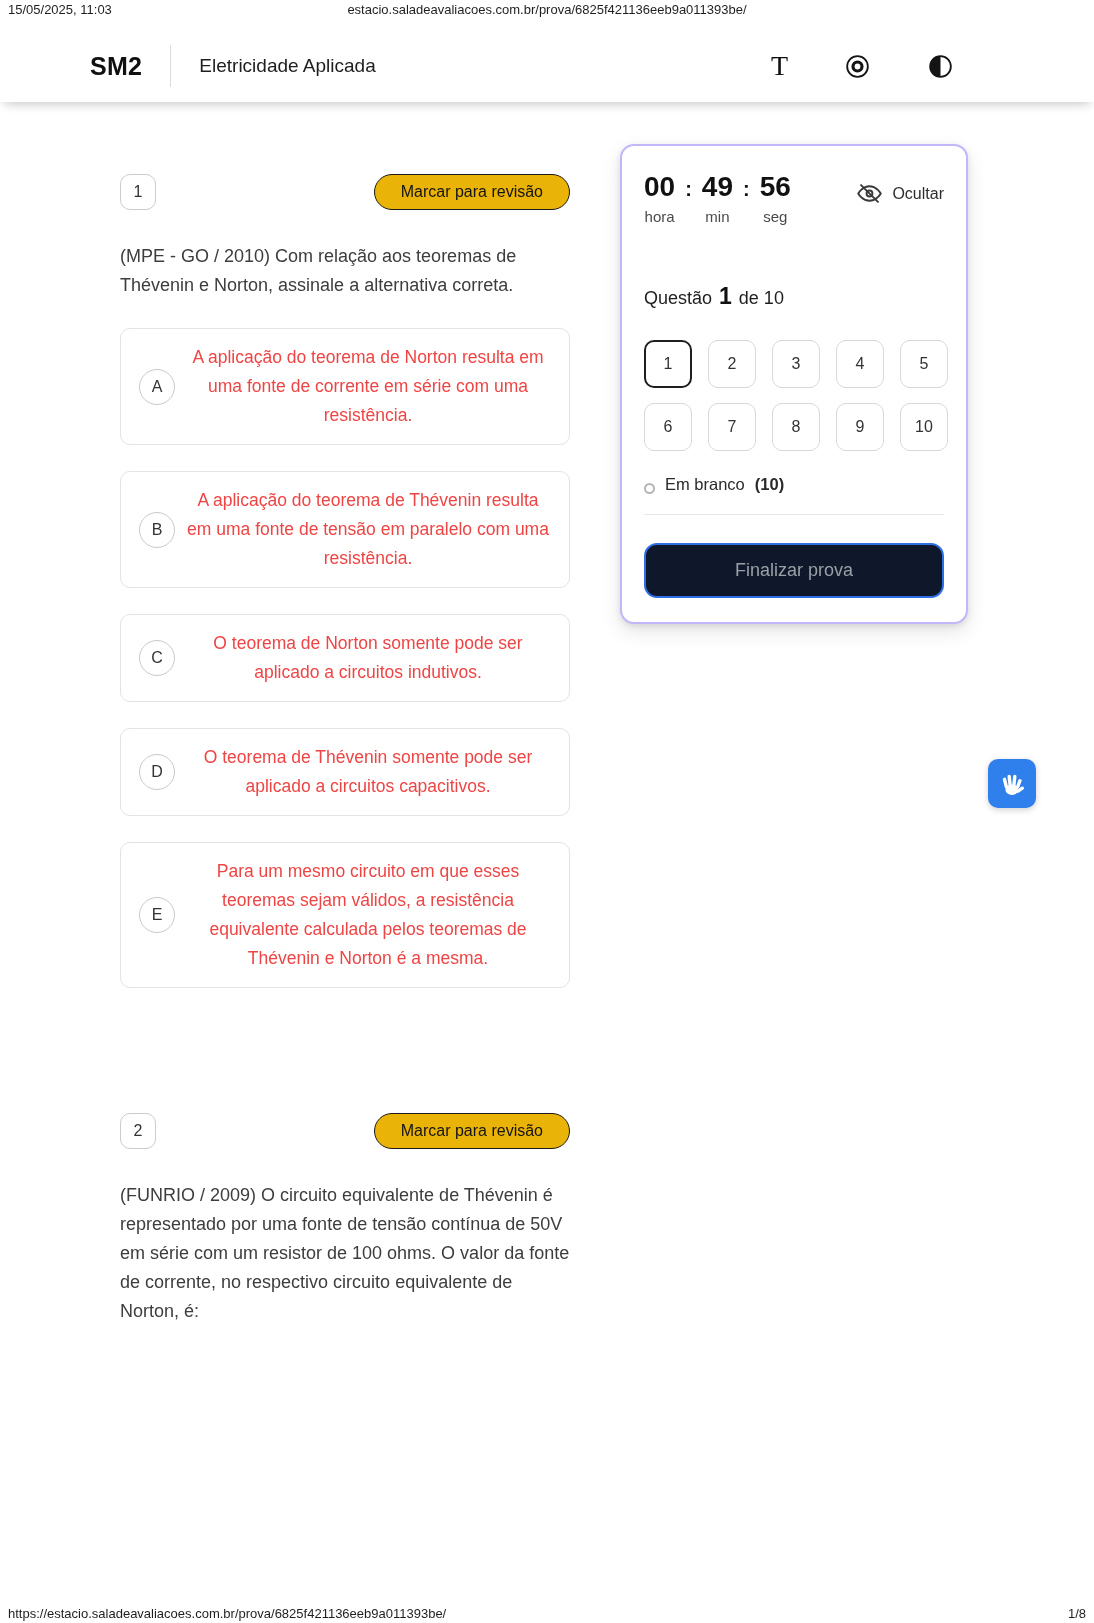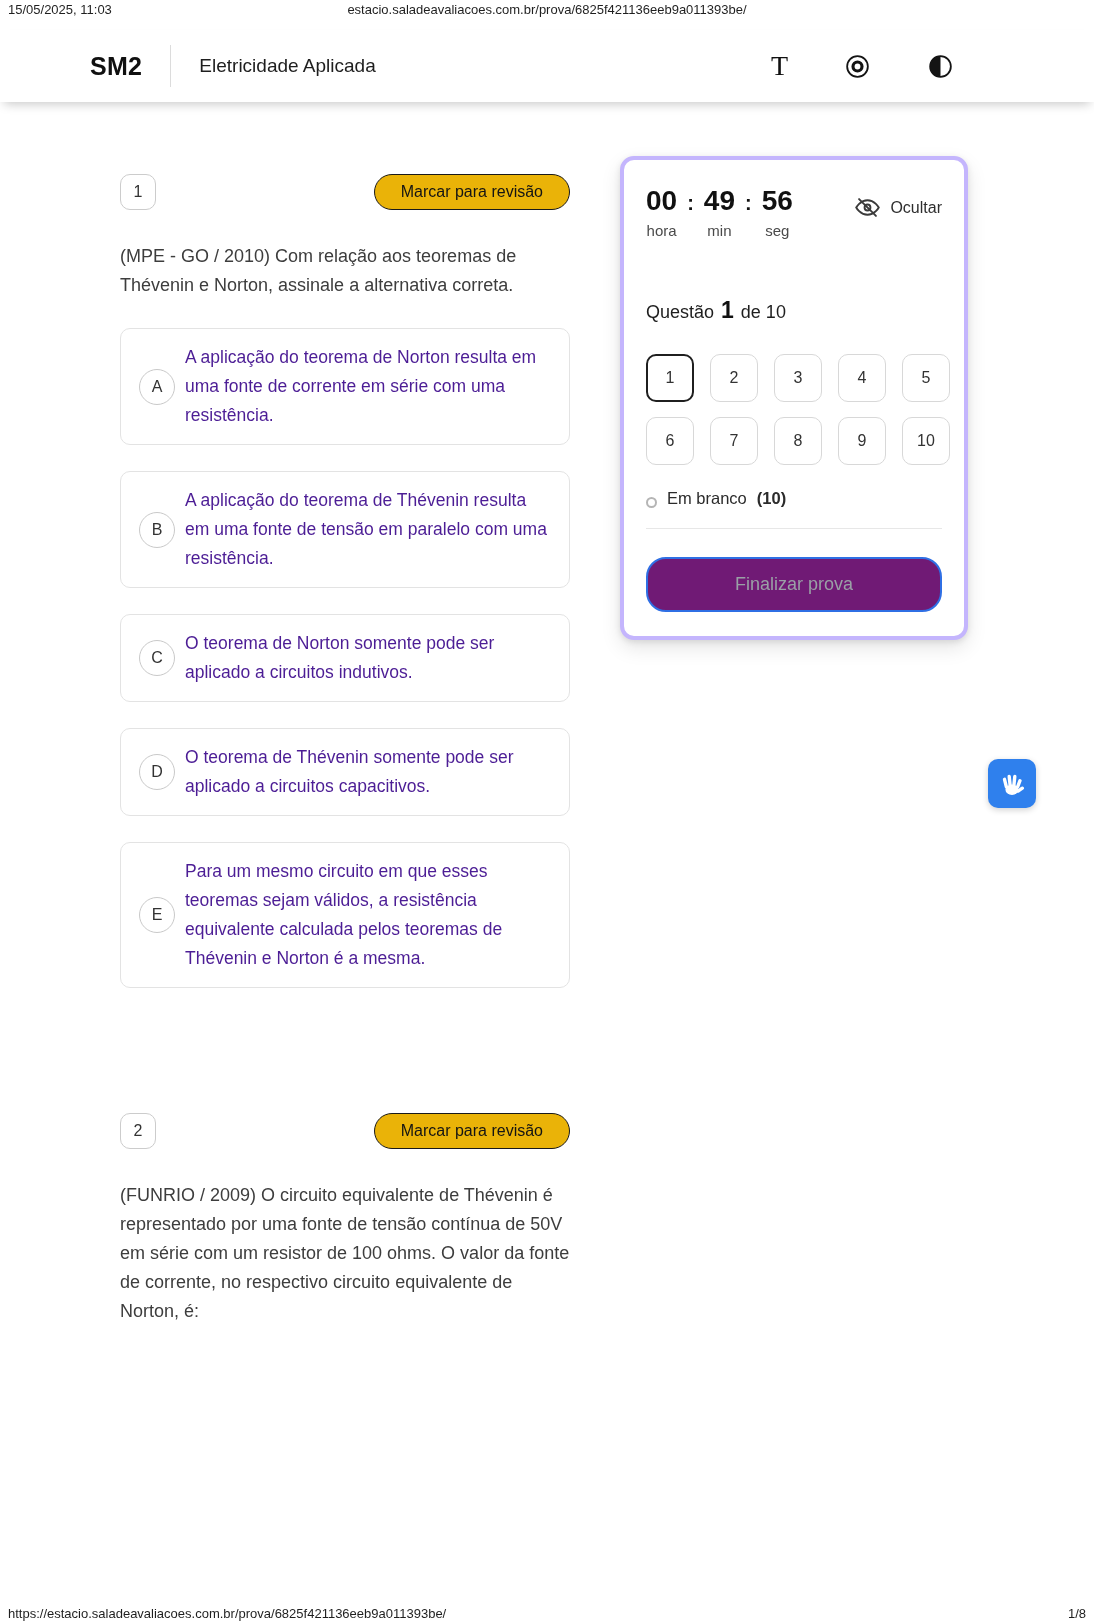--- a/index.html
+++ b/index.html
@@ -27,40 +27,40 @@
   .q-block { position:absolute; left:120px; width:450px; }
   .q1 { top:174px; }
   .q2 { top:1113px; }
   .q-head { display:flex; justify-content:space-between; align-items:center; }
   .q-badge { width:36px; height:36px; border:1px solid #cccccc; border-radius:10px; background:#fff; display:flex; align-items:center; justify-content:center; font-size:16px; color:#333; }
   .review-pill { height:36px; padding:0 26px; border:1.5px solid #1a1a1a; border-radius:18px; background:#eab308; font-size:16px; color:#141414; display:flex; align-items:center; cursor:pointer; font-family:inherit; }
   .q-text { margin-top:32px; font-size:18px; line-height:29px; color:#3d3d3d; }
   .options { margin-top:28px; }
   .option { display:flex; align-items:center; border:1px solid #e3e3e3; border-radius:10px; background:#fff; padding:14px 18px; margin-bottom:26px; cursor:pointer; }
   .opt-letter { flex:0 0 36px; width:36px; height:36px; border:1px solid #c9c9c9; border-radius:50%; display:flex; align-items:center; justify-content:center; font-size:16px; color:#333; margin-right:10px; }
-  .opt-text { flex:1; font-size:17.5px; line-height:29px; color:#4c1d95; }
-
-  
-  .sidebar-card { position:absolute; left:620px; top:156px; width:348px; background:#fff; border:4px solid #c4b5fd; border-radius:14px; box-shadow:0 2px 6px rgba(0,0,0,0.10), 0 8px 20px rgba(0,0,0,0.10); padding:26px 22px 24px; }
+  .opt-text { flex:1; text-align:center; font-size:17.5px; line-height:29px; color:#ef4444; }
+
+  
+  .sidebar-card { position:absolute; left:620px; top:144px; width:348px; background:#fff; border:2px solid #c4b5fd; border-radius:14px; box-shadow:0 2px 6px rgba(0,0,0,0.10), 0 8px 20px rgba(0,0,0,0.10); padding:26px 22px 24px; }
   .timer-row { display:flex; align-items:flex-start; }
   .time-group { display:flex; flex-direction:column; align-items:center; }
   .time-num { font-size:28px; font-weight:bold; color:#111; line-height:30px; }
   .time-label { font-size:15px; color:#4a4a4a; margin-top:6px; }
   .time-sep { font-size:20px; font-weight:bold; color:#111; margin:6px 10px 0 10px; }
   .hide-btn { margin-left:auto; margin-top:8px; display:flex; align-items:center; gap:9px; background:none; border:none; cursor:pointer; font-family:inherit; font-size:16px; color:#2e2e2e; }
   .progress-row { margin-top:58px; display:flex; align-items:baseline; gap:7px; font-size:18px; color:#1e1e1e; }
   .progress-current { font-size:23px; font-weight:bold; color:#111; }
   .num-grid { margin-top:30px; display:grid; grid-template-columns:repeat(5,48px); column-gap:16px; row-gap:15px; }
   .num-btn { width:48px; height:48px; border:1px solid #d8d8d8; border-radius:10px; background:#fff; font-size:16px; color:#333; display:flex; align-items:center; justify-content:center; cursor:pointer; font-family:inherit; }
   .num-btn.active { border:2px solid #1f1f1f; }
   .blank-row { margin-top:24px; display:flex; align-items:flex-end; gap:10px; font-size:16.5px; color:#2b2b2b; }
   .blank-dot { width:11px; height:11px; border-radius:50%; border:2px solid #b5b5b5; background:#fff; }
   .blank-count { font-weight:bold; }
   .card-divider { margin-top:20px; height:1px; background:#e7e7e7; }
-  .finish-btn { margin-top:28px; width:100%; height:55px; border:2px solid #2f6fe4; border-radius:20px; background:#701a75; font-size:18px; color:#9aa0a6; display:flex; align-items:center; justify-content:center; cursor:pointer; font-family:inherit; }
+  .finish-btn { margin-top:28px; width:100%; height:55px; border:2px solid #2f6fe4; border-radius:13px; background:#0f172a; font-size:18px; color:#9aa0a6; display:flex; align-items:center; justify-content:center; cursor:pointer; font-family:inherit; }
 
   
   .libras-btn { position:absolute; left:988px; top:759px; width:48px; height:49px; border:none; border-radius:10px; background:#2f80ed; display:flex; align-items:center; justify-content:center; cursor:pointer; box-shadow:0 2px 6px rgba(0,0,0,0.18); }
 </style>
 </head>
 <body>
 
 <div class="page">
 
   <div class="print-header">

